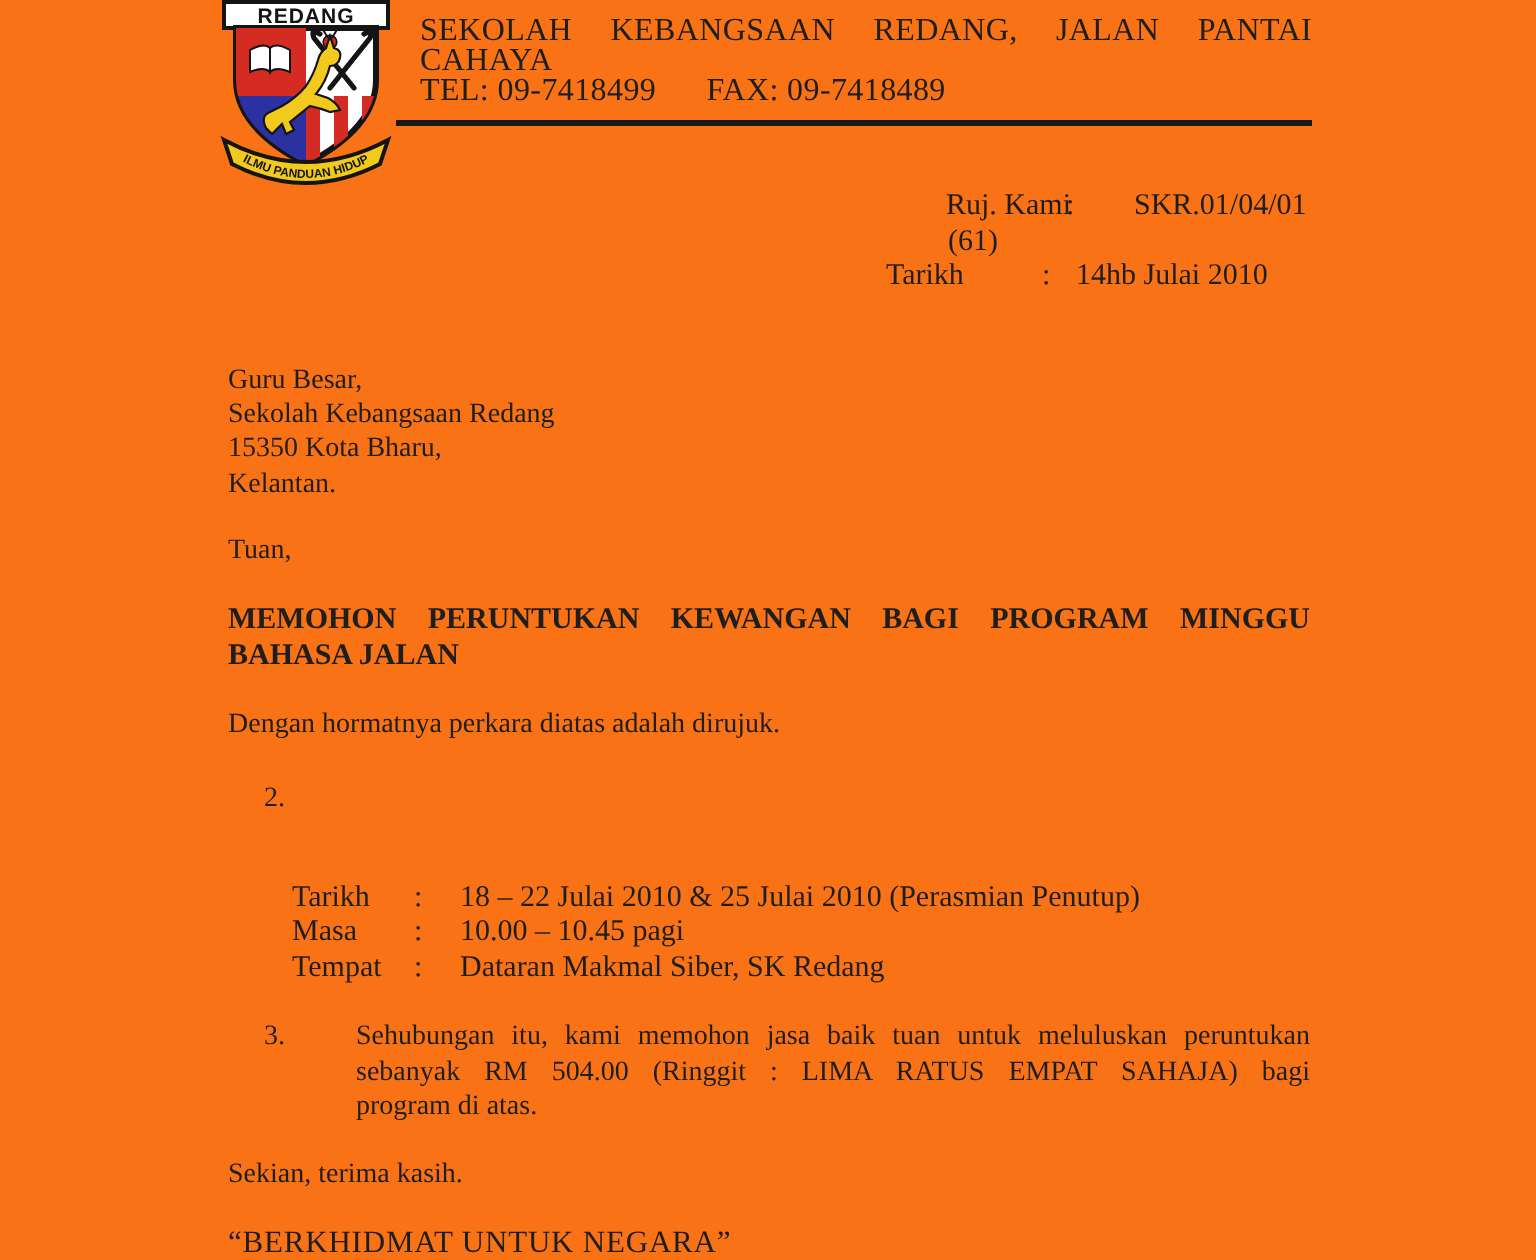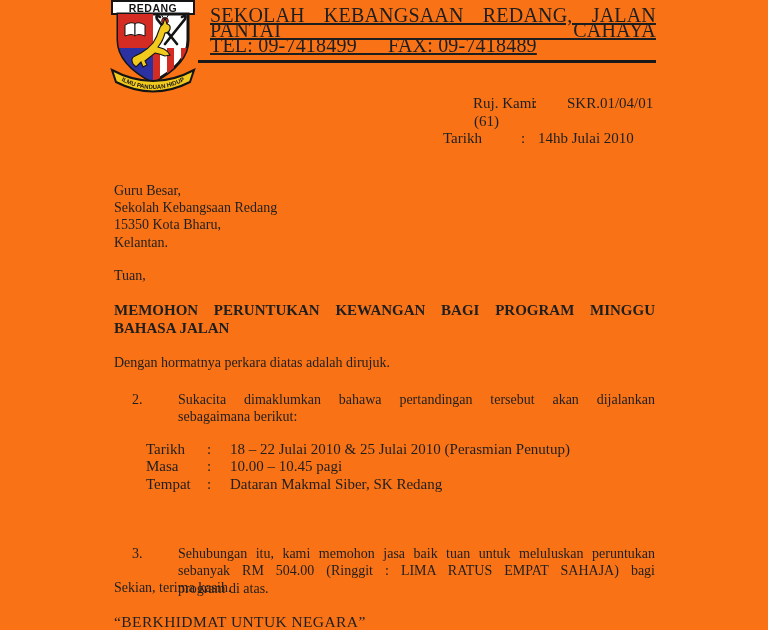--- a/index.html
+++ b/index.html
@@ -3,21 +3,21 @@
 <meta charset="utf-8">
 <style>
   html,body{margin:0;padding:0;background:#ffffff;}
   .page{
     position:relative;width:768px;height:630px;background:#f97316;
     overflow:hidden;
     font-family:"Liberation Serif","DejaVu Serif",serif;
     color:#1e1e1e;
   }
   .abs{position:absolute;}
-  .hdr{font-size:20px;line-height:15.2px;letter-spacing:0.2px;white-space:pre;text-decoration:underline;}
+  .hdr{font-size:16px;line-height:15.2px;letter-spacing:0.2px;white-space:pre;}
   .hdr-just{text-align:justify;text-align-last:justify;white-space:normal;}
   .rule{background:#191919;}
   .body-txt{font-size:14px;line-height:17.2px;}
   .ref-row{position:relative;height:17.6px;font-size:15px;}
   .ref-row span{position:absolute;top:0;white-space:nowrap;}
   .subject{font-weight:bold;font-size:15px;line-height:17.8px;}
   .jl{text-align:justify;text-align-last:justify;}
   .para{position:relative;}
   .para .num{position:absolute;left:18px;top:0;}
   .para .ptxt{margin-left:64px;width:477px;}
@@ -117,24 +117,20 @@
 
   <div class="abs subject" style="left:114px;top:302px;width:541px;">
     <div class="jl">MEMOHON PERUNTUKAN KEWANGAN BAGI PROGRAM MINGGU</div>
     <div>BAHASA JALAN</div>
   </div>
 
   <div class="abs body-txt" style="left:114px;top:354px;">Dengan hormatnya perkara diatas adalah dirujuk.</div>
 
   <div class="abs body-txt para" style="left:114px;top:391px;width:541px;line-height:17.4px;">
     <span class="num">2.</span>
-    <div class="ptxt">
-      <div class="jl">Sukacita dimaklumkan bahawa pertandingan tersebut akan dijalankan</div>
-      <div>sebagaimana berikut:</div>
-    </div>
   </div>
 
   <div class="abs" style="left:146px;top:441px;width:520px;">
     <div class="det-row">
       <span class="det-label">Tarikh</span>
       <span class="det-colon">:</span>
       <span class="det-value">18 – 22 Julai 2010 &amp; 25 Julai 2010 (Perasmian Penutup)</span>
     </div>
     <div class="det-row">
       <span class="det-label">Masa</span>

